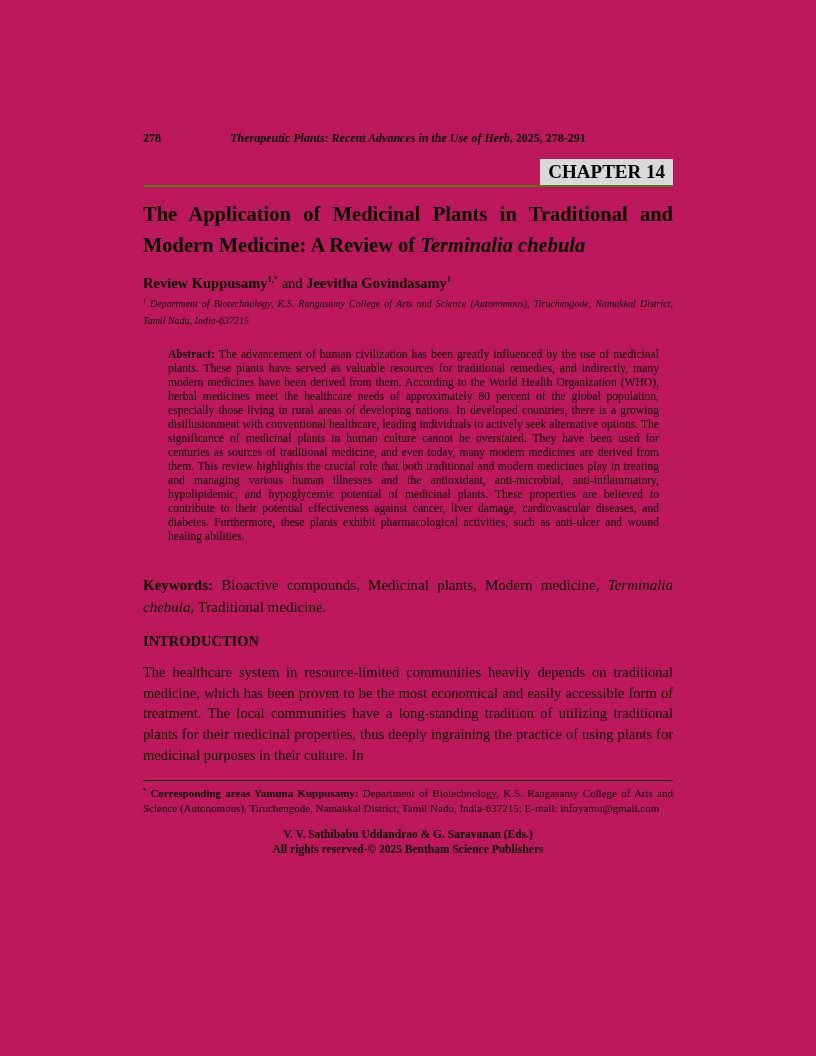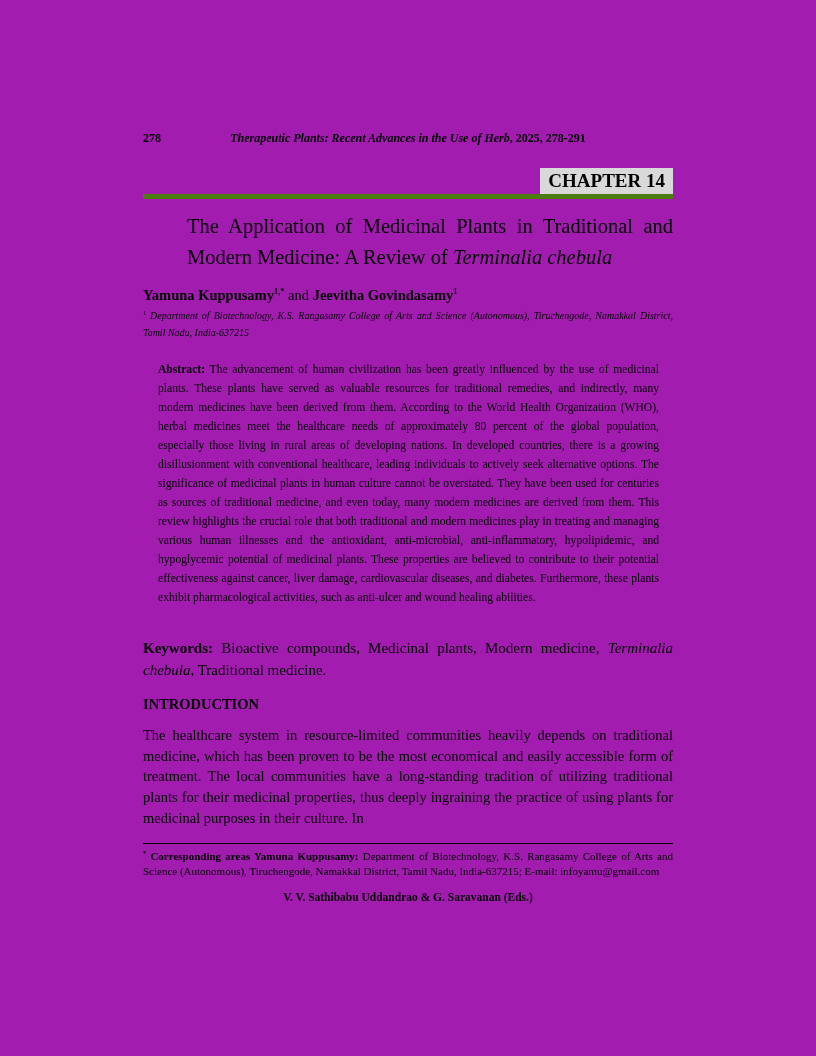--- a/index.html
+++ b/index.html
@@ -6,59 +6,59 @@
   html, body { margin: 0; padding: 0; }
   body {
     width: 816px; height: 1056px;
     background: #ffffff;
     color: #000000;
     font-family: "Liberation Serif", serif;
   }
   .page {
     position: relative;
     width: 816px; height: 1056px;
-    background: #a21caf;
+    background: #be185d;
     overflow: hidden;
   }
   .content {
     position: absolute;
     left: 143px; top: 131px;
     width: 530px;
   }
 
   
   .header { position: relative; font-size: 12px; font-weight: bold; height: 15px; }
   .page-number { position: absolute; left: 0; top: 0; }
   .running-title { text-align: center; }
   .rt-italic { font-style: italic; }
 
   
-  .chapter-row { margin-top: 22px; border-bottom: 5px solid #4d7c0f; text-align: right; }
+  .chapter-row { margin-top: 13px; border-bottom: 2px solid #4d7c0f; text-align: right; }
   .chapter-label {
     display: inline-block;
     background: #d9d9d9;
     font-size: 19px; font-weight: bold;
     padding: 2px 8px 2px 8px;
     vertical-align: bottom;
   }
 
   
-  .title { margin-top: 12px; font-size: 20.5px; font-weight: normal; line-height: 31px; text-align: justify; margin-left: 44px; }
+  .title { margin-top: 12px; font-size: 20.5px; font-weight: bold; line-height: 31px; text-align: justify; }
   .species { font-style: italic; }
 
   
   .authors { margin-top: 9px; font-size: 14.5px; }
   .author-name { font-weight: bold; }
   sup { font-size: 0.58em; vertical-align: super; line-height: 0; }
   .affiliation { margin-top: 3px; font-size: 10px; font-style: italic; text-align: justify; line-height: 17px; }
 
   
   .abstract {
-    margin: 19px 14px 0 15px;
-    font-size: 11.6px; line-height: 19px;
+    margin: 19px 14px 0 25px;
+    font-size: 11.6px; line-height: 14px;
     text-align: justify;
   }
   .abstract-label { font-weight: bold; }
 
   
   .keywords { margin-top: 30px; font-size: 15px; line-height: 22px; text-align: justify; }
   .keywords-label { font-weight: bold; }
 
   
   .section-heading { margin-top: 8px; font-size: 14.5px; font-weight: bold; }
@@ -90,37 +90,38 @@
       </div>
     </div>
 
     <div class="chapter-row">
       <span class="chapter-label">CHAPTER 14</span>
     </div>
 
     <h1 class="title"><span>The Application of Medicinal Plants in Traditional and Modern Medicine: A Review of </span><span class="species">Terminalia chebula</span></h1>
 
     <div class="authors">
-      <span class="author-name">Yamuna Kuppusamy</span><sup class="author-name">1,*</sup><span> and </span><span class="author-name">Jeevitha Govindasamy</span><sup class="author-name">1</sup>
+      <span class="author-name">Review Kuppusamy</span><sup class="author-name">1,*</sup><span> and </span><span class="author-name">Jeevitha Govindasamy</span><sup class="author-name">1</sup>
     </div>
 
     <div class="affiliation">
       <sup>1</sup><span> Department of Biotechnology, K.S. Rangasamy College of Arts and Science (Autonomous), Tiruchengode, Namakkal District, Tamil Nadu, India-637215</span>
     </div>
 
     <p class="abstract"><span class="abstract-label">Abstract:</span><span> The advancement of human civilization has been greatly influenced by the use of medicinal plants. These plants have served as valuable resources for traditional remedies, and indirectly, many modern medicines have been derived from them. According to the World Health Organization (WHO), herbal medicines meet the healthcare needs of approximately 80 percent of the global population, especially those living in rural areas of developing nations. In developed countries, there is a growing disillusionment with conventional healthcare, leading individuals to actively seek alternative options. The significance of medicinal plants in human culture cannot be overstated. They have been used for centuries as sources of traditional medicine, and even today, many modern medicines are derived from them. This review highlights the crucial role that both traditional and modern medicines play in treating and managing various human illnesses and the antioxidant, anti-microbial, anti-inflammatory, hypolipidemic, and hypoglycemic potential of medicinal plants. These properties are believed to contribute to their potential effectiveness against cancer, liver damage, cardiovascular diseases, and diabetes. Furthermore, these plants exhibit pharmacological activities, such as anti-ulcer and wound healing abilities.</span></p>
 
     <p class="keywords"><span class="keywords-label">Keywords:</span><span> Bioactive compounds, Medicinal plants, Modern medicine, </span><span class="species">Terminalia chebula</span><span>, Traditional medicine.</span></p>
 
     <h2 class="section-heading">INTRODUCTION</h2>
 
     <p class="body-paragraph">The healthcare system in resource-limited communities heavily depends on traditional medicine, which has been proven to be the most economical and easily accessible form of treatment. The local communities have a long-standing tradition of utilizing traditional plants for their medicinal properties, thus deeply ingraining the practice of using plants for medicinal purposes in their culture. In</p>
 
     <div class="footnote">
       <sup class="fn-bold">*</sup><span class="fn-bold"> Corresponding areas Yamuna Kuppusamy:</span><span> Department of Biotechnology, K.S. Rangasamy College of Arts and Science (Autonomous), Tiruchengode, Namakkal District, Tamil Nadu, India-637215; E-mail: infoyamu@gmail.com</span>
     </div>
 
     <div class="publisher">
       <div>V. V. Sathibabu Uddandrao &amp; G. Saravanan (Eds.)</div>
+      <div>All rights reserved-© 2025 Bentham Science Publishers</div>
     </div>
 
   </div>
 </div>
 
 </body></html>

